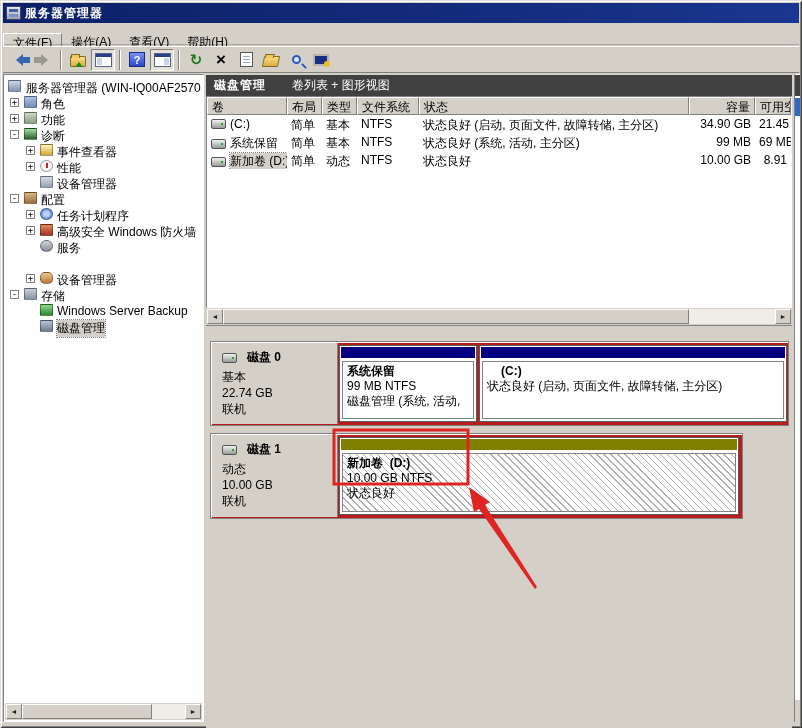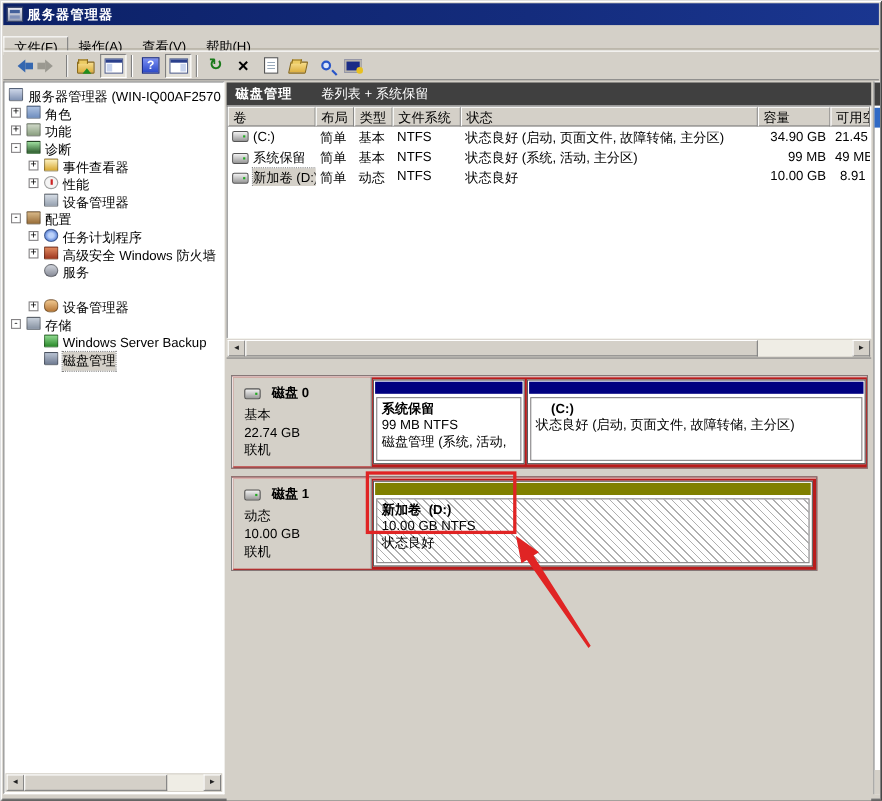--- a/index.html
+++ b/index.html
@@ -256,31 +256,31 @@
       <span class="sbtn">◄</span>
       <span class="thumb" style="width:130px"></span>
       <span class="sbtn" style="margin-left:auto">►</span>
     </div>
   </div>
 
   <div class="mainpane">
 
     <div class="phead">
       <span class="pt">磁盘管理</span>
-      <span class="pv">卷列表 + 系统保留</span>
+      <span class="pv">卷列表 + 图形视图</span>
     </div>
 
     <div class="vollist">
       <div class="vrow vhead">
         <span class="vcell c0">卷</span>
         <span class="vcell c1">布局</span>
         <span class="vcell c2">类型</span>
         <span class="vcell c3">文件系统</span>
         <span class="vcell c4">状态</span>
-        <span class="vcell c5" style="text-align:left">容量</span>
+        <span class="vcell c5" style="text-align:right">容量</span>
         <span class="vcell c6" style="text-align:left">可用空</span>
       </div>
       <div class="vrow">
         <span class="vcell c0"><span class="vname">
               <span class="drive"></span>
               <span class="nm">(C:)</span>
             </span></span>
         <span class="vcell c1">简单</span>
         <span class="vcell c2">基本</span>
         <span class="vcell c3">NTFS</span>
@@ -291,21 +291,21 @@
       <div class="vrow">
         <span class="vcell c0"><span class="vname">
               <span class="drive"></span>
               <span class="nm">系统保留</span>
             </span></span>
         <span class="vcell c1">简单</span>
         <span class="vcell c2">基本</span>
         <span class="vcell c3">NTFS</span>
         <span class="vcell c4">状态良好 (系统, 活动, 主分区)</span>
         <span class="vcell c5">99 MB</span>
-        <span class="vcell c6">49 MB</span>
+        <span class="vcell c6">69 MB</span>
       </div>
       <div class="vrow">
         <span class="vcell c0"><span class="vname">
               <span class="drive"></span>
               <span class="nm sel">新加卷 (D:)</span>
             </span></span>
         <span class="vcell c1">简单</span>
         <span class="vcell c2">动态</span>
         <span class="vcell c3">NTFS</span>
         <span class="vcell c4">状态良好</span>

